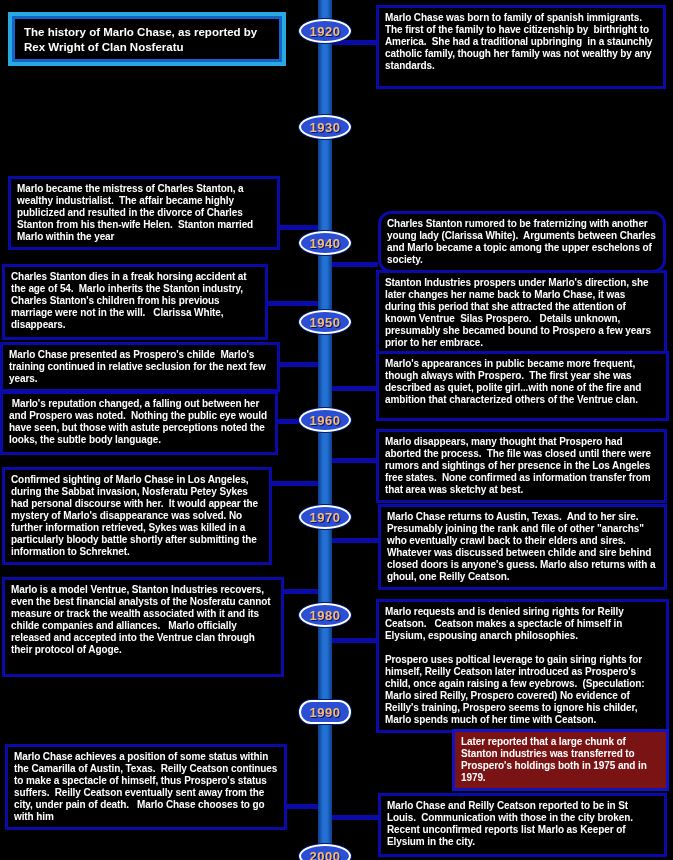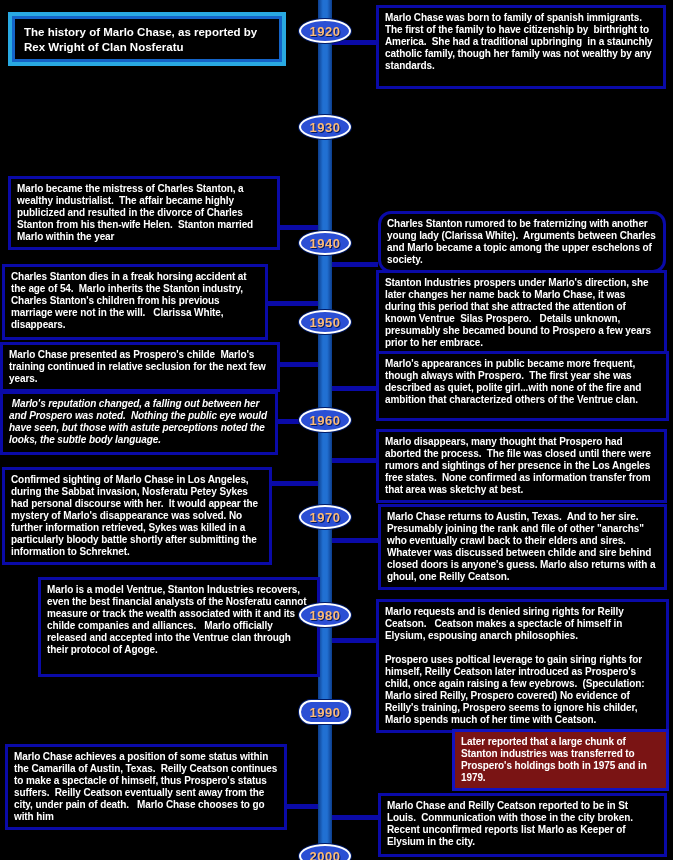--- a/index.html
+++ b/index.html
@@ -96,27 +96,27 @@
 
   <div class="box" style="left:8px;top:176px;width:272px;min-height:72px;">
     <span class="box-text">Marlo became the mistress of Charles Stanton, a wealthy industrialist.  The affair became highly publicized and resulted in the divorce of Charles Stanton from his then-wife Helen.  Stanton married Marlo within the year</span>
   </div>
   <div class="box" style="left:2px;top:264px;width:266px;min-height:76px;">
     <span class="box-text">Charles Stanton dies in a freak horsing accident at the age of 54.  Marlo inherits the Stanton industry, Charles Stanton's children from his previous marriage were not in the will.   Clarissa White, disappears.</span>
   </div>
   <div class="box" style="left:0px;top:342px;width:280px;min-height:44px;">
     <span class="box-text">Marlo Chase presented as Prospero's childe  Marlo's training continued in relative seclusion for the next few years.</span>
   </div>
-  <div class="box" style="left:0px;top:391px;width:278px;min-height:64px;font-style:italic;">
+  <div class="box" style="left:0px;top:391px;width:278px;min-height:64px;">
     <span class="box-text"> Marlo's reputation changed, a falling out between her and Prospero was noted.  Nothing the public eye would have seen, but those with astute perceptions noted the looks, the subtle body language.</span>
   </div>
   <div class="box" style="left:2px;top:467px;width:270px;min-height:98px;">
     <span class="box-text">Confirmed sighting of Marlo Chase in Los Angeles, during the Sabbat invasion, Nosferatu Petey Sykes had personal discourse with her.  It would appear the mystery of Marlo's disappearance was solved. No further information retrieved, Sykes was killed in a particularly bloody battle shortly after submitting the information to Schreknet.</span>
   </div>
-  <div class="box" style="left:2px;top:577px;width:282px;min-height:100px;margin-left:36px;">
+  <div class="box" style="left:2px;top:577px;width:282px;min-height:100px;">
     <span class="box-text">Marlo is a model Ventrue, Stanton Industries recovers, even the best financial analysts of the Nosferatu cannot measure or track the wealth associated with it and its childe companies and alliances.   Marlo officially released and accepted into the Ventrue clan through their protocol of Agoge.</span>
   </div>
   <div class="box" style="left:5px;top:744px;width:282px;min-height:84px;">
     <span class="box-text">Marlo Chase achieves a position of some status within the Camarilla of Austin, Texas.  Reilly Ceatson continues to make a spectacle of himself, thus Prospero's status suffers.  Reilly Ceatson eventually sent away from the city, under pain of death.   Marlo Chase chooses to go with him</span>
   </div>
 
   <div class="box" style="left:376px;top:5px;width:290px;min-height:84px;">
     <span class="box-text">Marlo Chase was born to family of spanish immigrants.   The first of the family to have citizenship by  birthright to America.  She had a traditional upbringing  in a staunchly catholic family, though her family was not wealthy by any standards.</span>
   </div>
   <div class="box" style="left:378px;top:211px;width:288px;min-height:58px;border-radius:13px;">

